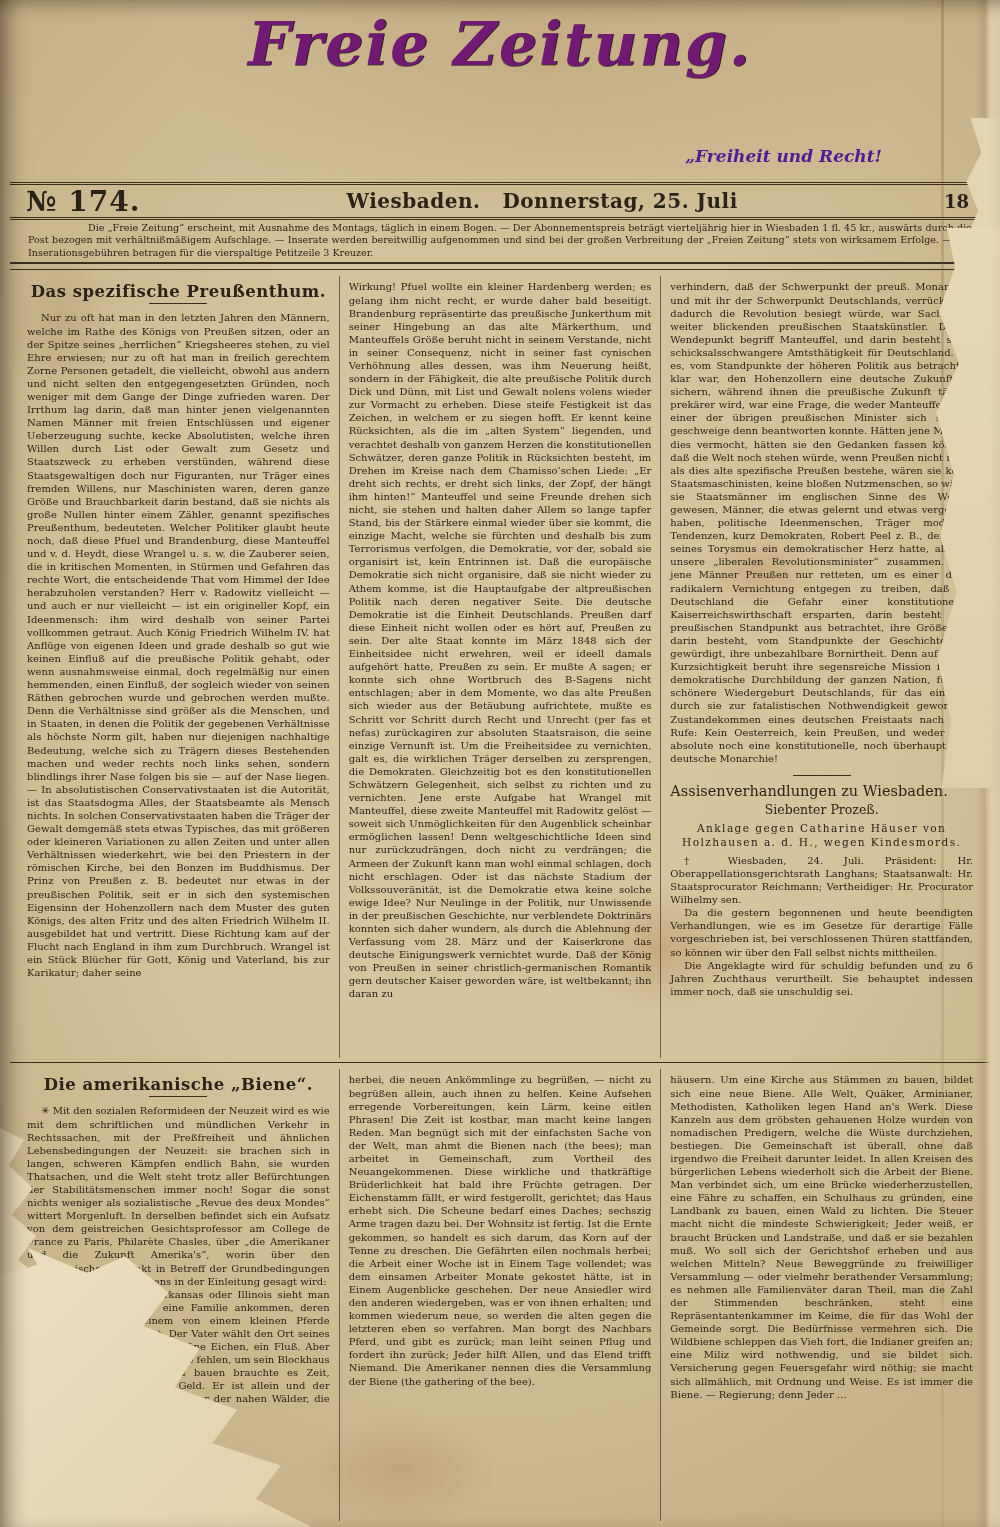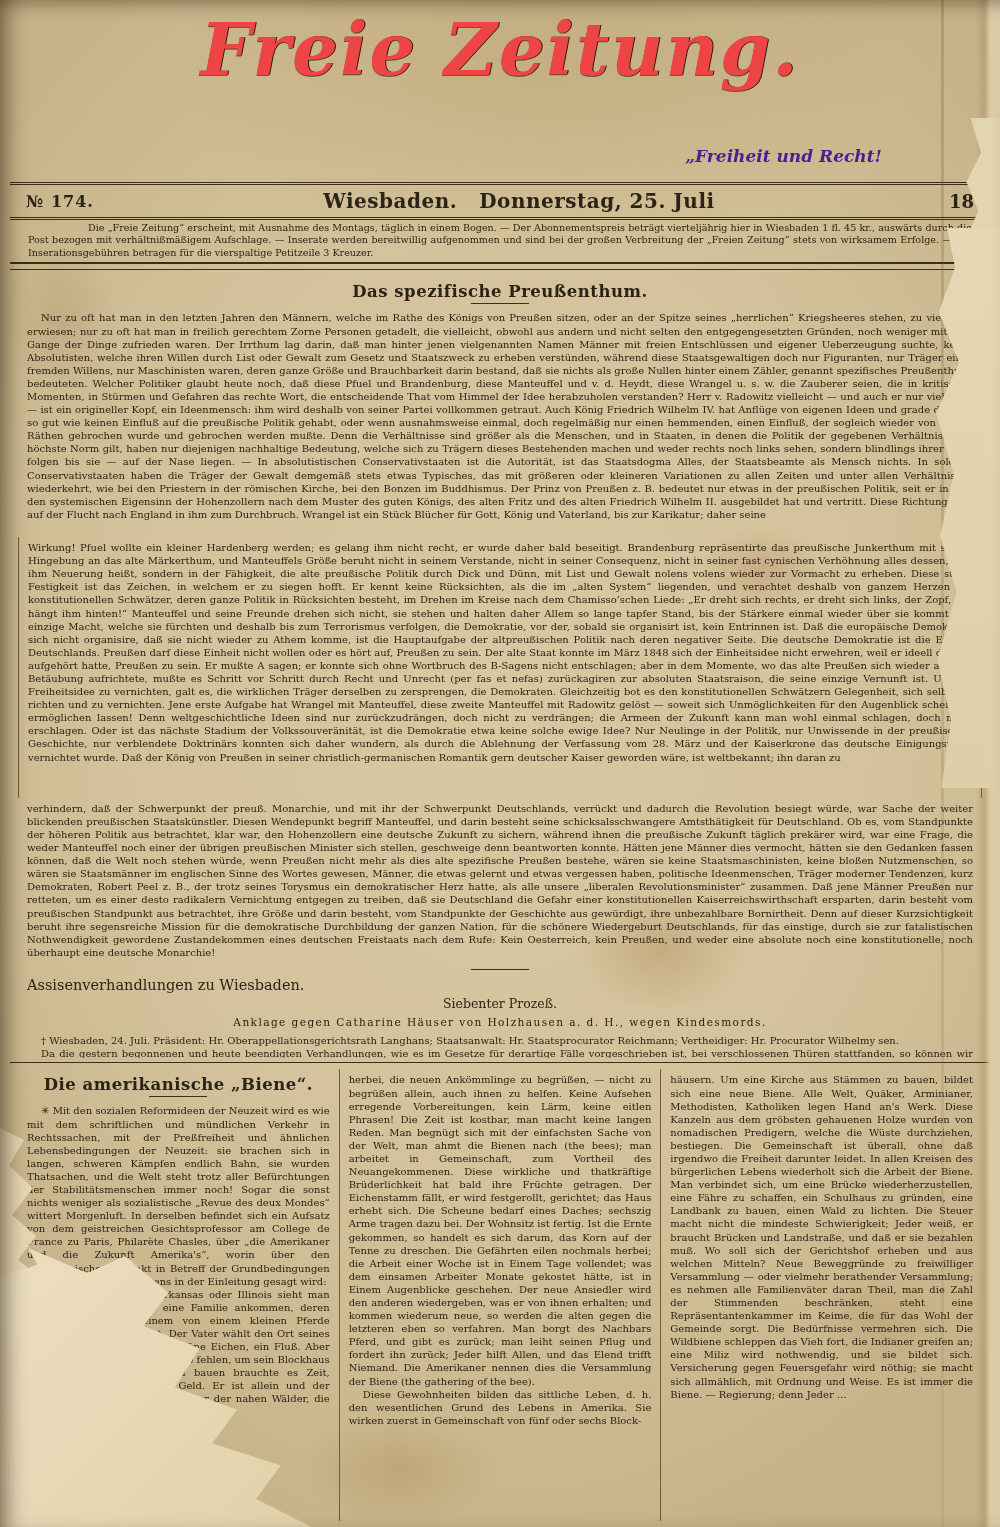--- a/index.html
+++ b/index.html
@@ -13,41 +13,41 @@
       radial-gradient(ellipse 140px 80px at 400px 1470px, rgba(150,95,45,.20), transparent 70%),
       radial-gradient(ellipse 90px 70px at 880px 1320px, rgba(150,95,45,.16), transparent 70%),
       radial-gradient(ellipse 80px 120px at 60px 320px, rgba(120,85,40,.14), transparent 70%),
       radial-gradient(ellipse 700px 900px at 500px 700px, #d9c9a3 0%, #d3c29b 55%, #c6b288 100%);
   }
   .page-shadow{position:absolute;inset:0;pointer-events:none;
     box-shadow:inset 18px 0 22px -12px rgba(40,25,10,.55), inset 0 14px 18px -10px rgba(40,25,10,.35);}
   
   .masthead{position:relative;text-align:center;padding-top:14px;height:168px;}
   .mast-title{
-    font-size:72px;line-height:1;font-weight:bold;font-style:italic;letter-spacing:2px;
-    color:#ef4444;text-shadow:1px 0 0 #241c10, 0 1px 0 rgba(36,28,16,.6);
+    font-size:60px;line-height:1;font-weight:bold;font-style:italic;letter-spacing:2px;
+    color:#701a75;text-shadow:1px 0 0 #241c10, 0 1px 0 rgba(36,28,16,.6);
   }
   .motto{position:absolute;right:118px;top:146px;font-size:17px;font-weight:bold;font-style:italic;color:#4c1d95;}
   
   .band{
     margin:0 10px;border-top:3px double #3a2e1c;border-bottom:3px double #3a2e1c;
     display:flex;align-items:center;justify-content:space-between;padding:3px 16px;height:26px;
   }
-  .issue-no{font-size:16px;font-weight:bold;letter-spacing:1px;}
+  .issue-no{font-size:28px;font-weight:bold;letter-spacing:1px;}
   .dateline{font-size:20px;font-weight:bold;letter-spacing:.5px;}
   .dateline .gap{display:inline-block;width:22px;}
-  .year{font-size:18px;font-weight:bold;overflow:hidden;width:30px;white-space:nowrap;text-align:right;}
+  .year{font-size:18px;font-weight:bold;overflow:hidden;width:30px;white-space:nowrap;}
   .notice{margin:2px 28px 0 28px;font-size:9.6px;line-height:1.3;text-align:justify;}
   .notice .lead-in{display:inline-block;width:60px;}
   .rule-heavy{margin:3px 10px 0 10px;height:5px;border-top:2px solid #3a2e1c;border-bottom:1px solid #3a2e1c;}
   
   .cols{display:flex;margin:6px 18px 0 18px;}
   .col{flex:1 1 0;padding:4px 9px;overflow:hidden;}
   .col.mid{border-left:1px solid #6e5c42;border-right:1px solid #6e5c42;}
-  .top-cols{height:782px;flex-direction:column;}
+  .top-cols{height:782px;}
   .bot-cols{height:452px;}
   .section-rule{margin:4px 10px;border-top:1px solid #3a2e1c;}
   h2.art-title{font-size:16.5px;font-weight:bold;text-align:center;margin:2px 0 2px 0;letter-spacing:.5px;}
   .head-rule{width:58px;border-top:1.5px solid #3a2e1c;margin:2px auto 7px auto;}
   .para{margin:0;font-size:10px;line-height:13.1px;text-align:justify;text-indent:14px;hyphens:none;}
   .para.flush{text-indent:0;}
   
   .court{margin-top:10px;}
   h3.court-title{font-size:14.5px;font-weight:normal;text-align:left;margin:6px 0 3px 0;}
   .court-sub{font-size:12.5px;font-weight:normal;text-align:center;margin:0 0 4px 0;}
@@ -122,21 +122,20 @@
     <h2 class="art-title">Die amerikanische „Biene“.</h2>
     <div class="head-rule"></div>
     <div>
         <p class="para">✳ Mit den sozialen Reformideen der Neuzeit wird es wie mit dem schriftlichen und mündlichen Verkehr in Rechtssachen, mit der Preßfreiheit und ähnlichen Lebensbedingungen der Neuzeit: sie brachen sich in langen, schweren Kämpfen endlich Bahn, sie wurden Thatsachen, und die Welt steht trotz aller Befürchtungen der Stabilitätsmenschen immer noch! Sogar die sonst nichts weniger als sozialistische „Revue des deux Mondes“ wittert Morgenluft. In derselben befindet sich ein Aufsatz von dem geistreichen Gesichtsprofessor am College de France zu Paris, Philarète Chasles, über „die Amerikaner und die Zukunft Amerika's“, worin über den amerikanischen Instinkt in Betreff der Grundbedingungen des modernen Staatswesens in der Einleitung gesagt wird:</p>
         <p class="para">An den Grenzen von Arkansas oder Illinois sieht man eines schönen Sonntags eine Familie ankommen, deren ganzes Mobiliar in einem von einem kleinen Pferde gezogenen Wagen besteht. Der Vater wählt den Ort seines Wohnsitzes. Hier ist Rasen, grüne Eichen, ein Fluß. Aber wie es anstellen? Die Werkzeuge fehlen, um sein Blockhaus zu seiner Bequemlichkeit zu bauen brauchte es Zeit, mehrere Arbeiter und viel Geld. Er ist allein und der Seinigen Arm. Die alten Bewohner der nahen Wälder, die seit lange das Land kennen, eilen</p>
       </div>
   </div>
   <div class="col mid">
     <div>
         <p class="para flush">herbei, die neuen Ankömmlinge zu begrüßen, — nicht zu begrüßen allein, auch ihnen zu helfen. Keine Aufsehen erregende Vorbereitungen, kein Lärm, keine eitlen Phrasen! Die Zeit ist kostbar, man macht keine langen Reden. Man begnügt sich mit der einfachsten Sache von der Welt, man ahmt die Bienen nach (the bees); man arbeitet in Gemeinschaft, zum Vortheil des Neuangekommenen. Diese wirkliche und thatkräftige Brüderlichkeit hat bald ihre Früchte getragen. Der Eichenstamm fällt, er wird festgerollt, gerichtet; das Haus erhebt sich. Die Scheune bedarf eines Daches; sechszig Arme tragen dazu bei. Der Wohnsitz ist fertig. Ist die Ernte gekommen, so handelt es sich darum, das Korn auf der Tenne zu dreschen. Die Gefährten eilen nochmals herbei; die Arbeit einer Woche ist in Einem Tage vollendet; was dem einsamen Arbeiter Monate gekostet hätte, ist in Einem Augenblicke geschehen. Der neue Ansiedler wird den anderen wiedergeben, was er von ihnen erhalten; und kommen wiederum neue, so werden die alten gegen die letzteren eben so verfahren. Man borgt des Nachbars Pferd, und gibt es zurück; man leiht seinen Pflug und fordert ihn zurück; Jeder hilft Allen, und das Elend trifft Niemand. Die Amerikaner nennen dies die Versammlung der Biene (the gathering of the bee).</p>
-        <p class="para">Diese Gewohnheiten bilden das sittliche Leben, d. h. den wesentlichen Grund des Lebens in Amerika. Sie wirken zuerst in Gemeinschaft von fünf oder sechs Block-</p>
       </div>
   </div>
   <div class="col">
     <div>
         <p class="para flush">häusern. Um eine Kirche aus Stämmen zu bauen, bildet sich eine neue Biene. Alle Welt, Quäker, Arminianer, Methodisten, Katholiken legen Hand an's Werk. Diese Kanzeln aus dem gröbsten gehauenen Holze wurden von nomadischen Predigern, welche die Wüste durchziehen, bestiegen. Die Gemeinschaft ist überall, ohne daß irgendwo die Freiheit darunter leidet. In allen Kreisen des bürgerlichen Lebens wiederholt sich die Arbeit der Biene. Man verbindet sich, um eine Brücke wiederherzustellen, eine Fähre zu schaffen, ein Schulhaus zu gründen, eine Landbank zu bauen, einen Wald zu lichten. Die Steuer macht nicht die mindeste Schwierigkeit; Jeder weiß, er braucht Brücken und Landstraße, und daß er sie bezahlen muß. Wo soll sich der Gerichtshof erheben und aus welchen Mitteln? Neue Beweggründe zu freiwilliger Versammlung — oder vielmehr berathender Versammlung; es nehmen alle Familienväter daran Theil, man die Zahl der Stimmenden beschränken, steht eine Repräsentantenkammer im Keime, die für das Wohl der Gemeinde sorgt. Die Bedürfnisse vermehren sich. Die Wildbiene schleppen das Vieh fort, die Indianer greifen an; eine Miliz wird nothwendig, und sie bildet sich. Versicherung gegen Feuersgefahr wird nöthig; sie macht sich allmählich, mit Ordnung und Weise. Es ist immer die Biene. — Regierung; denn Jeder …</p>
       </div>
   </div>
 </div>
 
 <div class="tear crease"></div>

